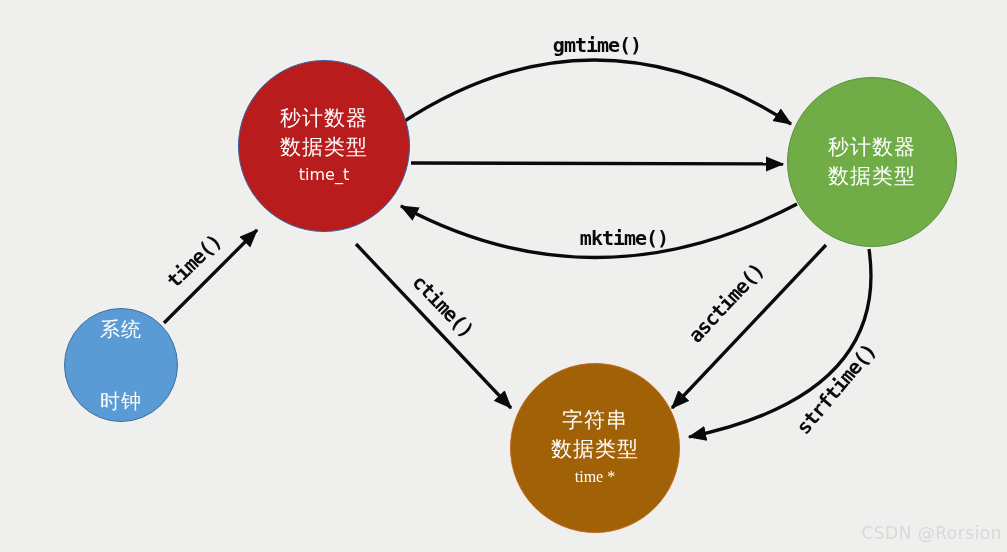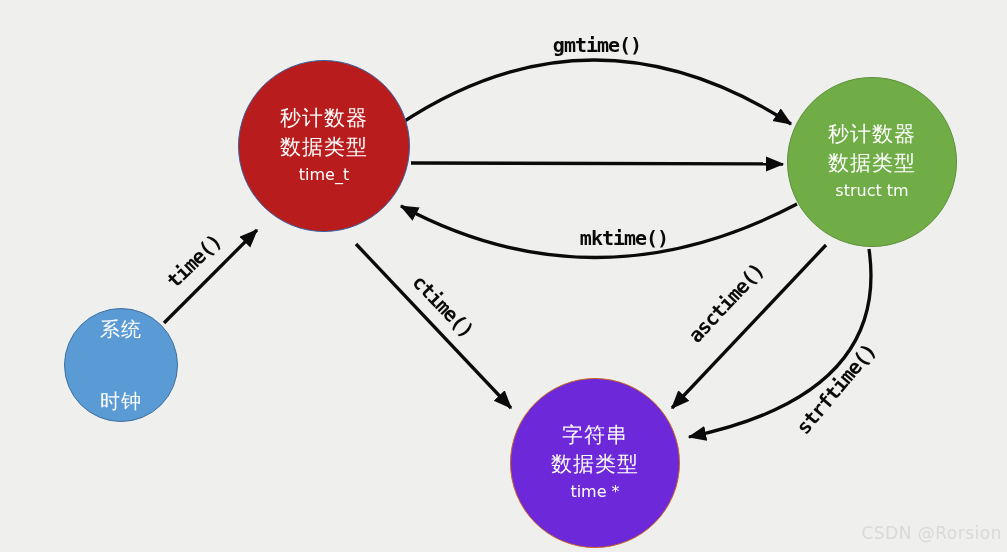--- a/index.html
+++ b/index.html
@@ -42,21 +42,21 @@
     white-space: nowrap;
   }
   .node .code {
     font-size: 16px;
     line-height: 26px;
     margin-top: 0;
     white-space: nowrap;
   }
   .node-time-t   { left: 238px; top:  60px; width: 172px; height: 172px; background: #b91c1c; border: 1px solid #38619f; }
   .node-struct-tm{ left: 787px; top:  77px; width: 170px; height: 170px; background: #70ad47; border: 1px solid #5c9039; }
-  .node-char-ptr { left: 510px; top: 378px; width: 170px; height: 170px; background: #6d28d9; border: 1px solid #c9671f; }
+  .node-char-ptr { left: 510px; top: 363px; width: 170px; height: 170px; background: #a16207; border: 1px solid #c9671f; font-family: Liberation Serif, serif; }
   .node-clock    { left:  64px; top: 308px; width: 114px; height: 114px; background: #5b9bd5; border: 1.5px solid #41719c; gap: 44px; }
   .node-clock .zh { font-size: 20px; line-height: 28px; }
   .edge-label {
     position: absolute;
     transform: translate(-50%, -50%) rotate(var(--r, 0deg));
     font-family: "DejaVu Sans Mono", "Liberation Mono", monospace;
     font-weight: 700;
     font-size: 20px;
     letter-spacing: -1px;
     color: #0a0a0a;
@@ -98,21 +98,20 @@
 
   <div class="node node-time-t">
     <div class="zh">秒计数器</div>
     <div class="zh">数据类型</div>
     <div class="code">time_t</div>
   </div>
 
   <div class="node node-struct-tm">
     <div class="zh">秒计数器</div>
     <div class="zh">数据类型</div>
-    <div class="code">struct tm</div>
   </div>
 
   <div class="node node-char-ptr">
     <div class="zh">字符串</div>
     <div class="zh">数据类型</div>
     <div class="code">time *</div>
   </div>
 
   <div class="edge-label" style="left:597px; top:45px;">gmtime()</div>
   <div class="edge-label" style="left:604px; top:238px;margin-left:20px;">mktime()</div>

